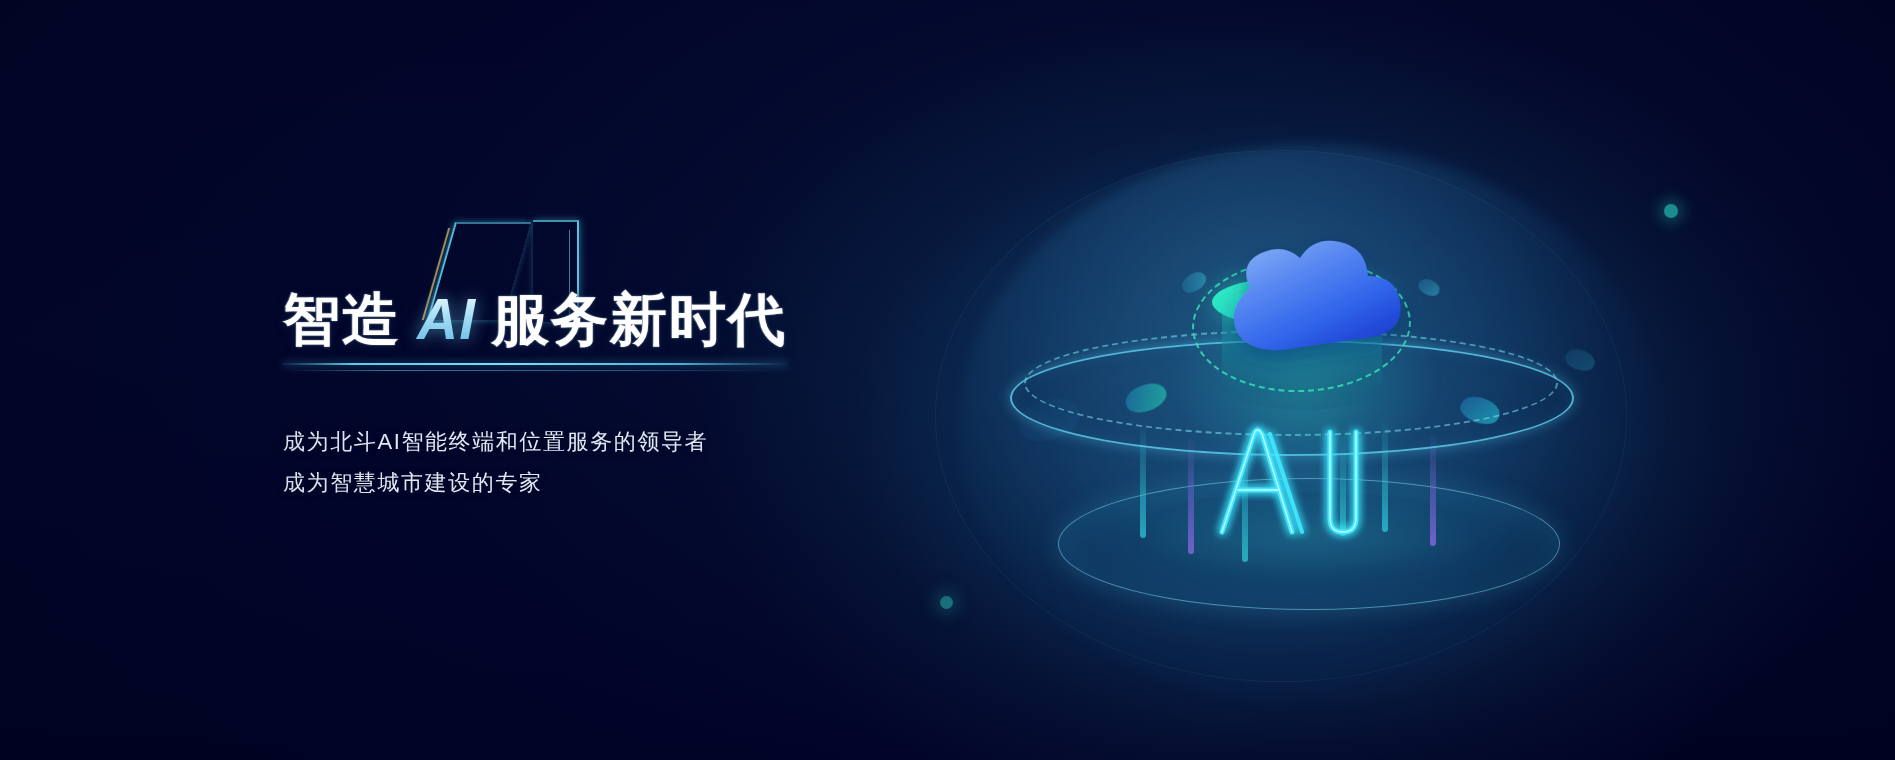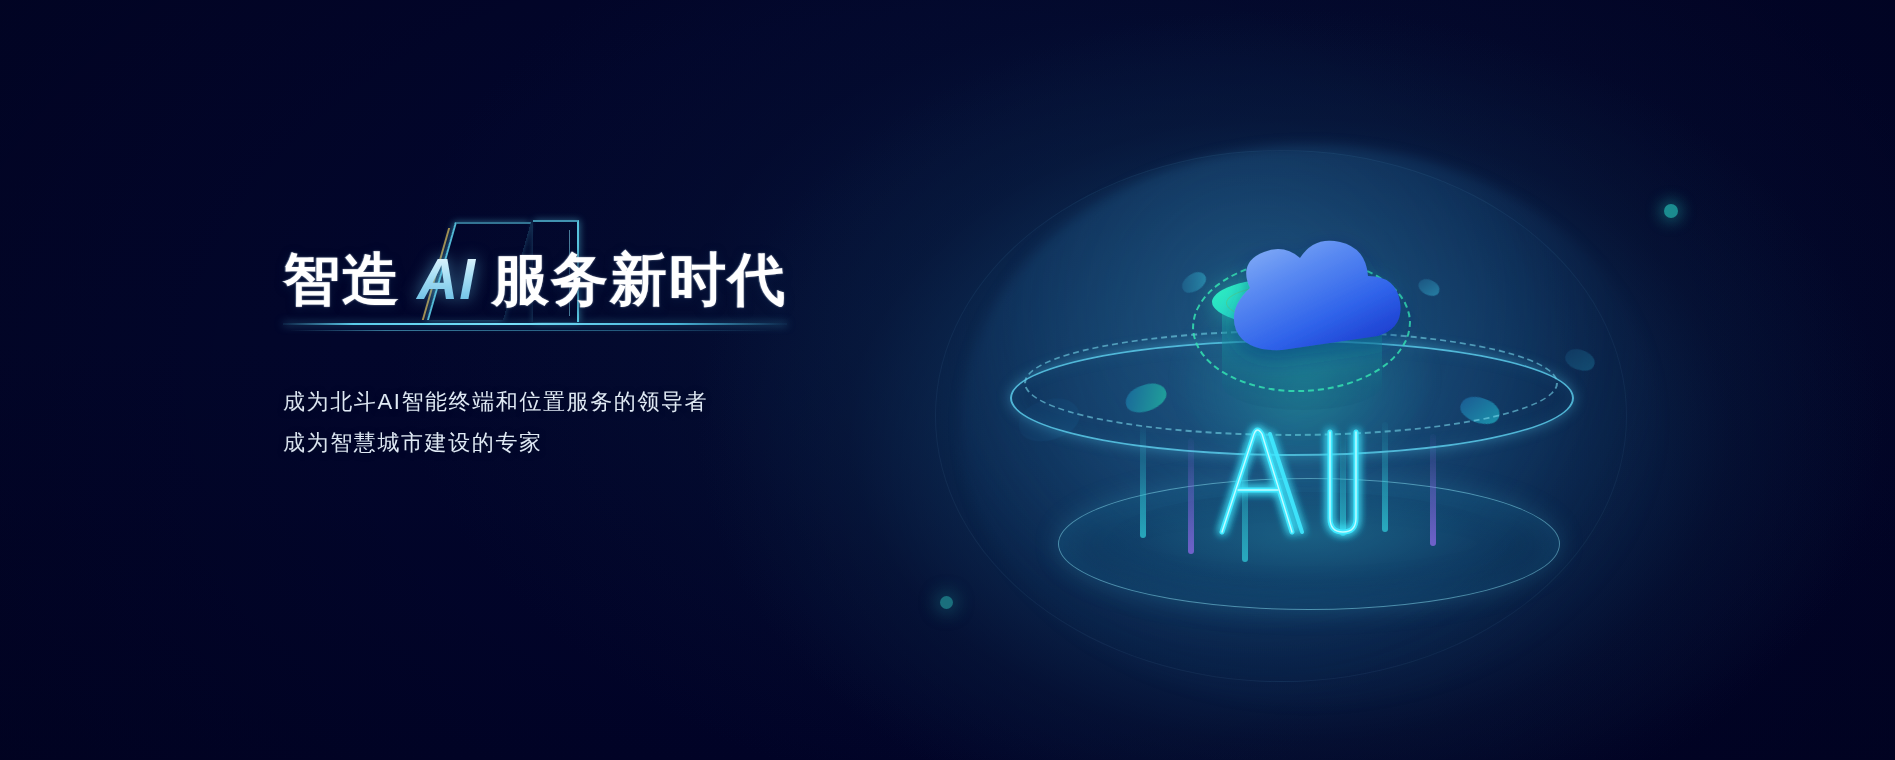--- a/index.html
+++ b/index.html
@@ -131,20 +131,21 @@
     padding: 0 16px;
     font-style: italic;
     font-weight: 700;
     letter-spacing: 1px;
     background: linear-gradient(180deg, #f2fbff 0%, #a8dff5 45%, #5fb9e2 100%);
     -webkit-background-clip: text;
     background-clip: text;
     color: transparent;
     text-shadow: none;
     filter: drop-shadow(0 0 8px rgba(110,210,245,0.55));
+    margin-top: 40px;
   }
   
   .ai-bracket {
     position: absolute;
     z-index: 2;
     pointer-events: none;
   }
   .ai-bracket.left {
     left: 158px; top: -28px;
     width: 74px; height: 96px;

